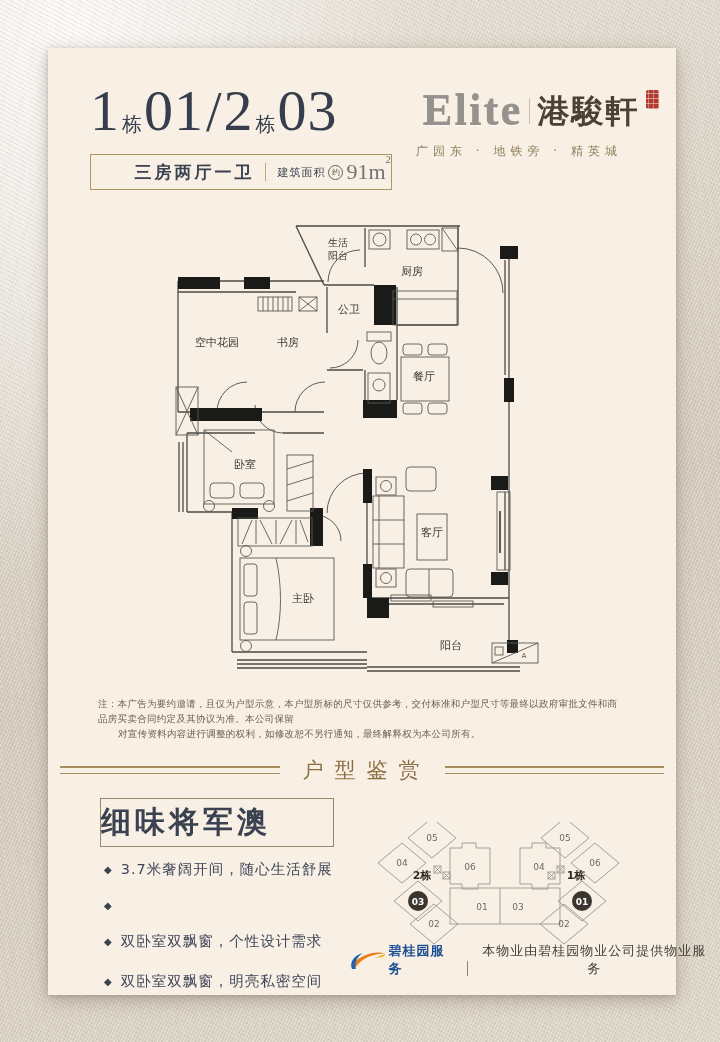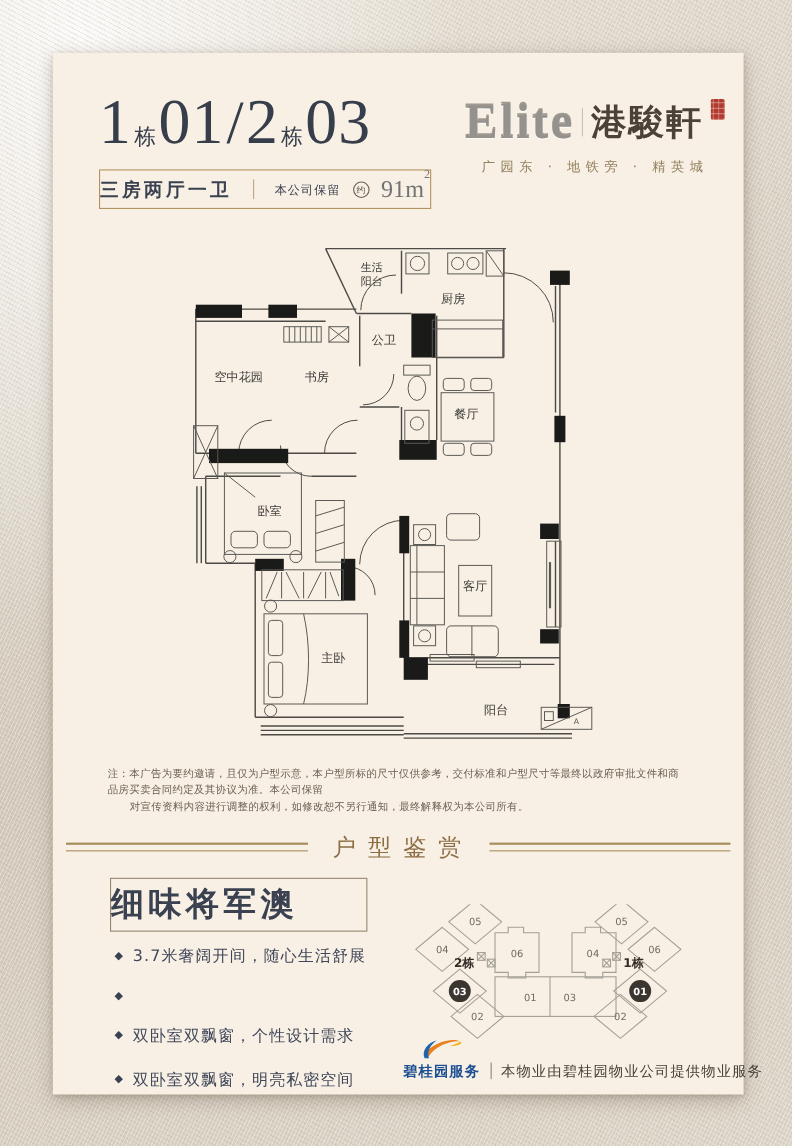--- a/index.html
+++ b/index.html
@@ -21,21 +21,21 @@
   
   .title{
     position:absolute;left:42px;top:34px;display:flex;align-items:flex-end;
     font-family:"Liberation Serif","DejaVu Serif",serif;color:#363d4b;line-height:1;
   }
   .title .big{font-size:58px;letter-spacing:1px;}
   .title .slash{font-size:56px;font-weight:400;margin:0 2px;}
   .title .small{font-size:20px;padding:0 2px 6px 2px;font-family:"DejaVu Sans",sans-serif;}
   .specbox{
     position:absolute;left:42px;top:106px;width:300px;height:34px;
-    border:1px solid #b3935f;display:flex;align-items:center;justify-content:space-between;
+    border:1px solid #b3935f;display:flex;align-items:center;justify-content:flex-end;
     color:#3a4150;
   }
   .specbox .spec{font-size:17px;letter-spacing:3px;font-weight:bold;}
   .specbox .vdiv{width:1px;height:18px;background:#c0a87f;margin:0 11px;}
   .specbox .arealabel{font-size:11px;letter-spacing:1px;}
   .specbox .circ{
     display:inline-flex;align-items:center;justify-content:center;
     width:13px;height:13px;border:1px solid #6b6155;border-radius:50%;
     font-size:8px;margin:0 3px;color:#55504a;
   }
@@ -50,21 +50,21 @@
   }
   .logo-sep{width:1px;height:26px;background:#c8c0b4;}
   .logo-cn{font-size:32px;font-weight:bold;color:#4c4136;letter-spacing:2px;line-height:1;font-family:"DejaVu Sans",sans-serif;}
   .seal{
     width:13px;height:19px;border-radius:2px;background:#b23a2e;align-self:flex-start;margin-top:2px;
     background-image:linear-gradient(rgba(255,255,255,.45) 1px, rgba(255,255,255,0) 1px),
                      linear-gradient(90deg, rgba(255,255,255,.35) 1px, rgba(255,255,255,0) 1px);
     background-size:5px 5px;background-position:2px 3px;
   }
   .tagline{
-    position:absolute;left:368px;top:95px;width:250px;text-align:center;
+    position:absolute;left:368px;top:95px;width:250px;text-align:left;
     font-size:12px;letter-spacing:5px;color:#93805f;
   }
   
   .plan{position:absolute;left:112px;top:167px;}
   .plan text{font-size:11px;fill:#3a3a38;font-family:"DejaVu Sans",sans-serif;}
   .plan text.sm{font-size:10px;}
   .plan text.tiny{font-size:7px;fill:#55534f;}
   
   .disclaimer{
     position:absolute;left:50px;top:648px;width:528px;
@@ -98,21 +98,21 @@
   .siteplan{position:absolute;left:324px;top:774px;}
   .siteplan text{font-family:"DejaVu Sans",sans-serif;}
   .siteplan .num{font-size:9px;fill:#6e6a61;}
   .siteplan .bnum{font-size:9px;font-weight:bold;fill:#ffffff;}
   .siteplan .blab{font-size:11px;font-weight:bold;fill:#322d27;}
   
   .footer{
     position:absolute;left:300px;top:894px;width:364px;
     display:flex;align-items:flex-end;justify-content:center;gap:9px;
   }
-  .f-brandcol{display:flex;flex-direction:column;align-items:center;gap:1px;}
+  .f-brandcol{display:flex;align-items:center;gap:1px;}
   .f-brand{font-size:13px;font-weight:bold;color:#1c4f93;letter-spacing:1px;font-family:"Liberation Serif","DejaVu Serif",serif;}
   .f-div{width:1px;height:15px;background:#8c8478;margin-bottom:2px;}
   .f-text{font-size:13px;color:#474038;letter-spacing:1px;padding-bottom:0px;text-align:center;}
 </style>
 </head>
 <body>
 
 <div class="card">
 
   <div class="title">
@@ -121,21 +121,21 @@
     <span class="big">01</span>
     <span class="slash">/</span>
     <span class="big">2</span>
     <span class="small">栋</span>
     <span class="big">03</span>
   </div>
 
   <div class="specbox">
     <span class="spec">三房两厅一卫</span>
     <span class="vdiv"></span>
-    <span class="arealabel">本公司保留</span>
+    <span class="arealabel">建筑面积</span>
     <span class="circ">约</span>
     <span class="areanum"><span>91m</span><span class="sup">2</span></span>
   </div>
 
   <div class="brand">
     <span class="logo-en">Elite</span>
     <span class="logo-sep"></span>
     <span class="logo-cn">港駿軒</span>
     <span class="seal"></span>
   </div>

